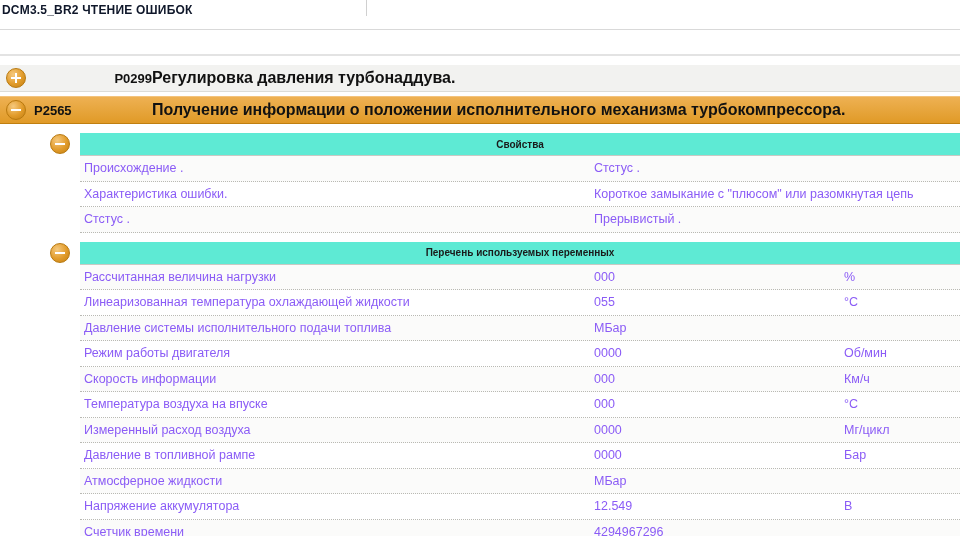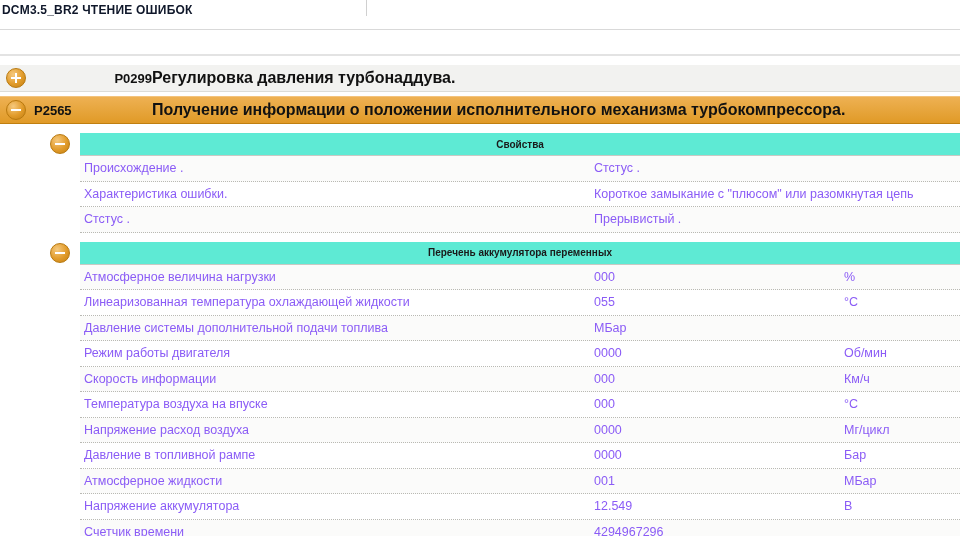--- a/index.html
+++ b/index.html
@@ -247,65 +247,64 @@
           <span class="cell-value">Прерывистый .</span>
         </div>
       </div>
     </div>
 
     <div class="spacer-8"></div>
 
     <div class="panel vars">
       <div class="panel-head">
         <span class="toggle"></span>
-        <div class="panel-title-bar">Перечень аккумулятора переменных</div>
+        <div class="panel-title-bar">Перечень используемых переменных</div>
       </div>
       <div class="panel-body">
         <div class="data-row">
-          <span class="cell-label">Атмосферное величина нагрузки</span>
+          <span class="cell-label">Рассчитанная величина нагрузки</span>
           <span class="cell-value">000</span>
           <span class="cell-unit">%</span>
         </div>
         <div class="data-row">
           <span class="cell-label">Линеаризованная температура охлаждающей жидкости</span>
           <span class="cell-value">055</span>
           <span class="cell-unit">°C</span>
         </div>
         <div class="data-row">
-          <span class="cell-label">Давление системы дополнительной подачи топлива</span>
+          <span class="cell-label">Давление системы исполнительного подачи топлива</span>
           <span class="cell-unit">МБар</span>
         </div>
         <div class="data-row">
           <span class="cell-label">Режим работы двигателя</span>
           <span class="cell-value">0000</span>
           <span class="cell-unit">Об/мин</span>
         </div>
         <div class="data-row">
           <span class="cell-label">Скорость информации</span>
           <span class="cell-value">000</span>
           <span class="cell-unit">Км/ч</span>
         </div>
         <div class="data-row">
           <span class="cell-label">Температура воздуха на впуске</span>
           <span class="cell-value">000</span>
           <span class="cell-unit">°C</span>
         </div>
         <div class="data-row">
-          <span class="cell-label">Напряжение расход воздуха</span>
+          <span class="cell-label">Измеренный расход воздуха</span>
           <span class="cell-value">0000</span>
           <span class="cell-unit">Мг/цикл</span>
         </div>
         <div class="data-row">
           <span class="cell-label">Давление в топливной рампе</span>
           <span class="cell-value">0000</span>
           <span class="cell-unit">Бар</span>
         </div>
         <div class="data-row">
           <span class="cell-label">Атмосферное жидкости</span>
-          <span class="cell-value">001</span>
           <span class="cell-unit">МБар</span>
         </div>
         <div class="data-row">
           <span class="cell-label">Напряжение аккумулятора</span>
           <span class="cell-value">12.549</span>
           <span class="cell-unit">В</span>
         </div>
         <div class="data-row">
           <span class="cell-label">Счетчик времени</span>
           <span class="cell-value">4294967296</span>

